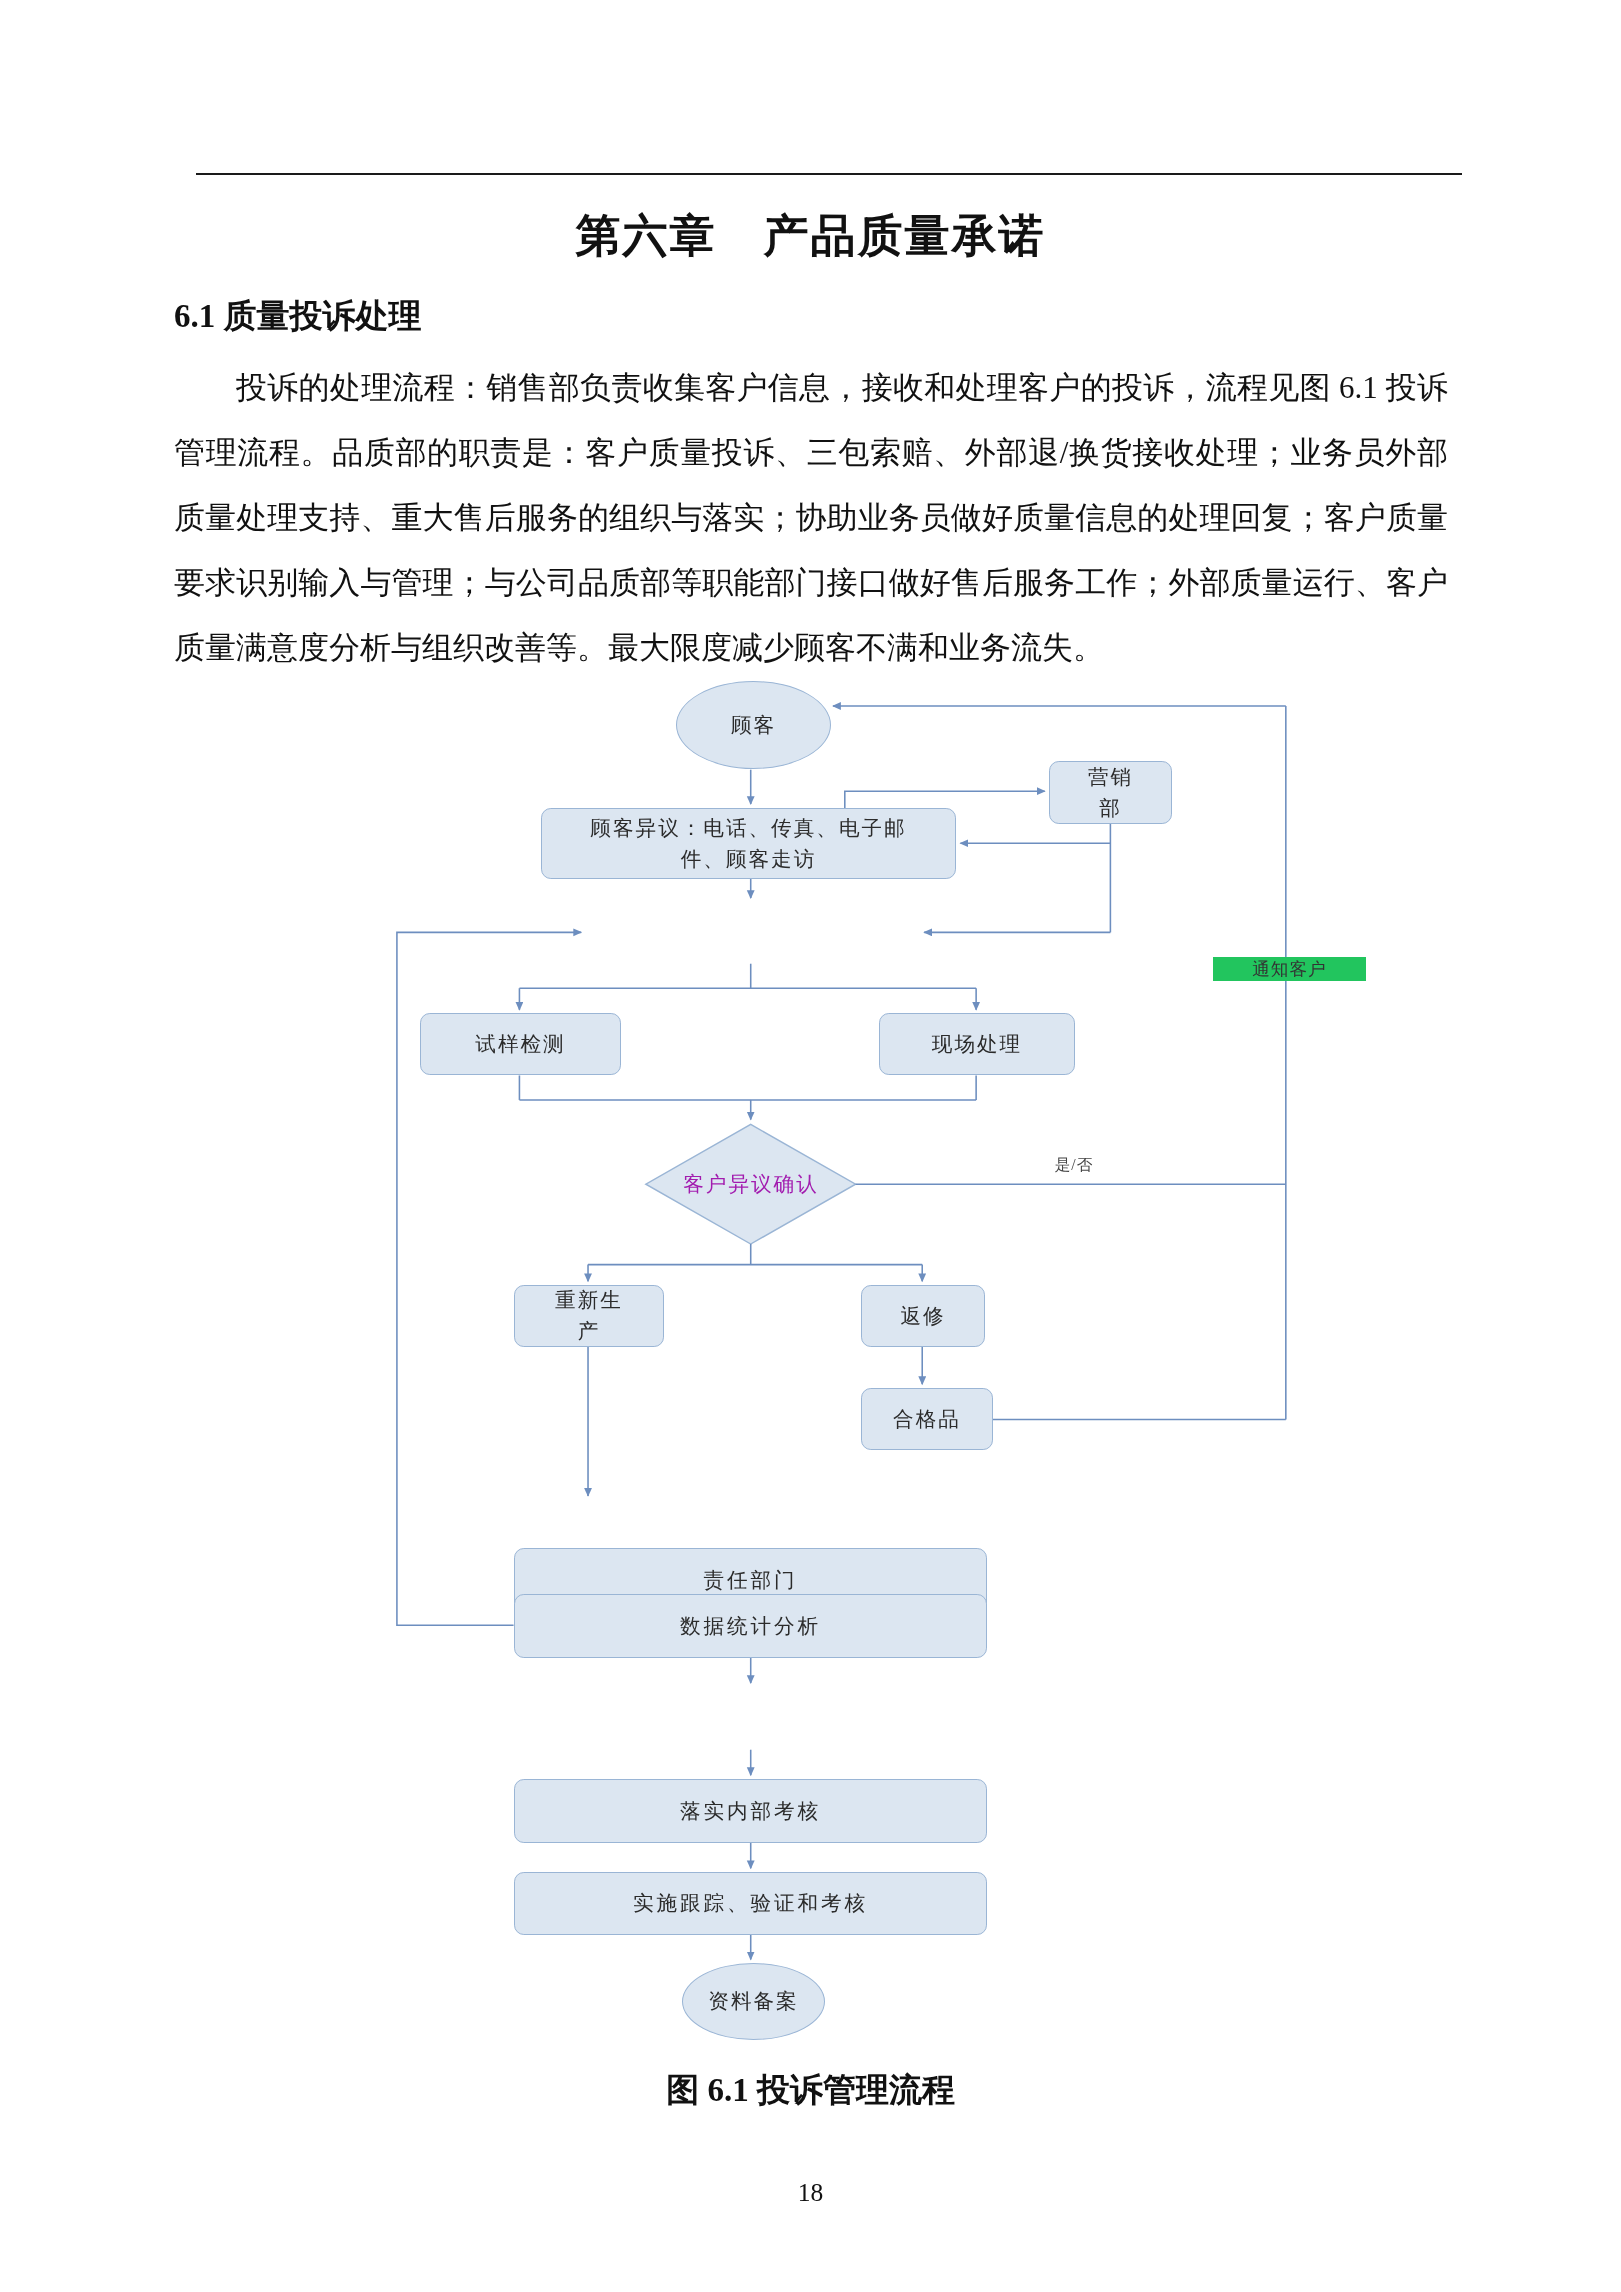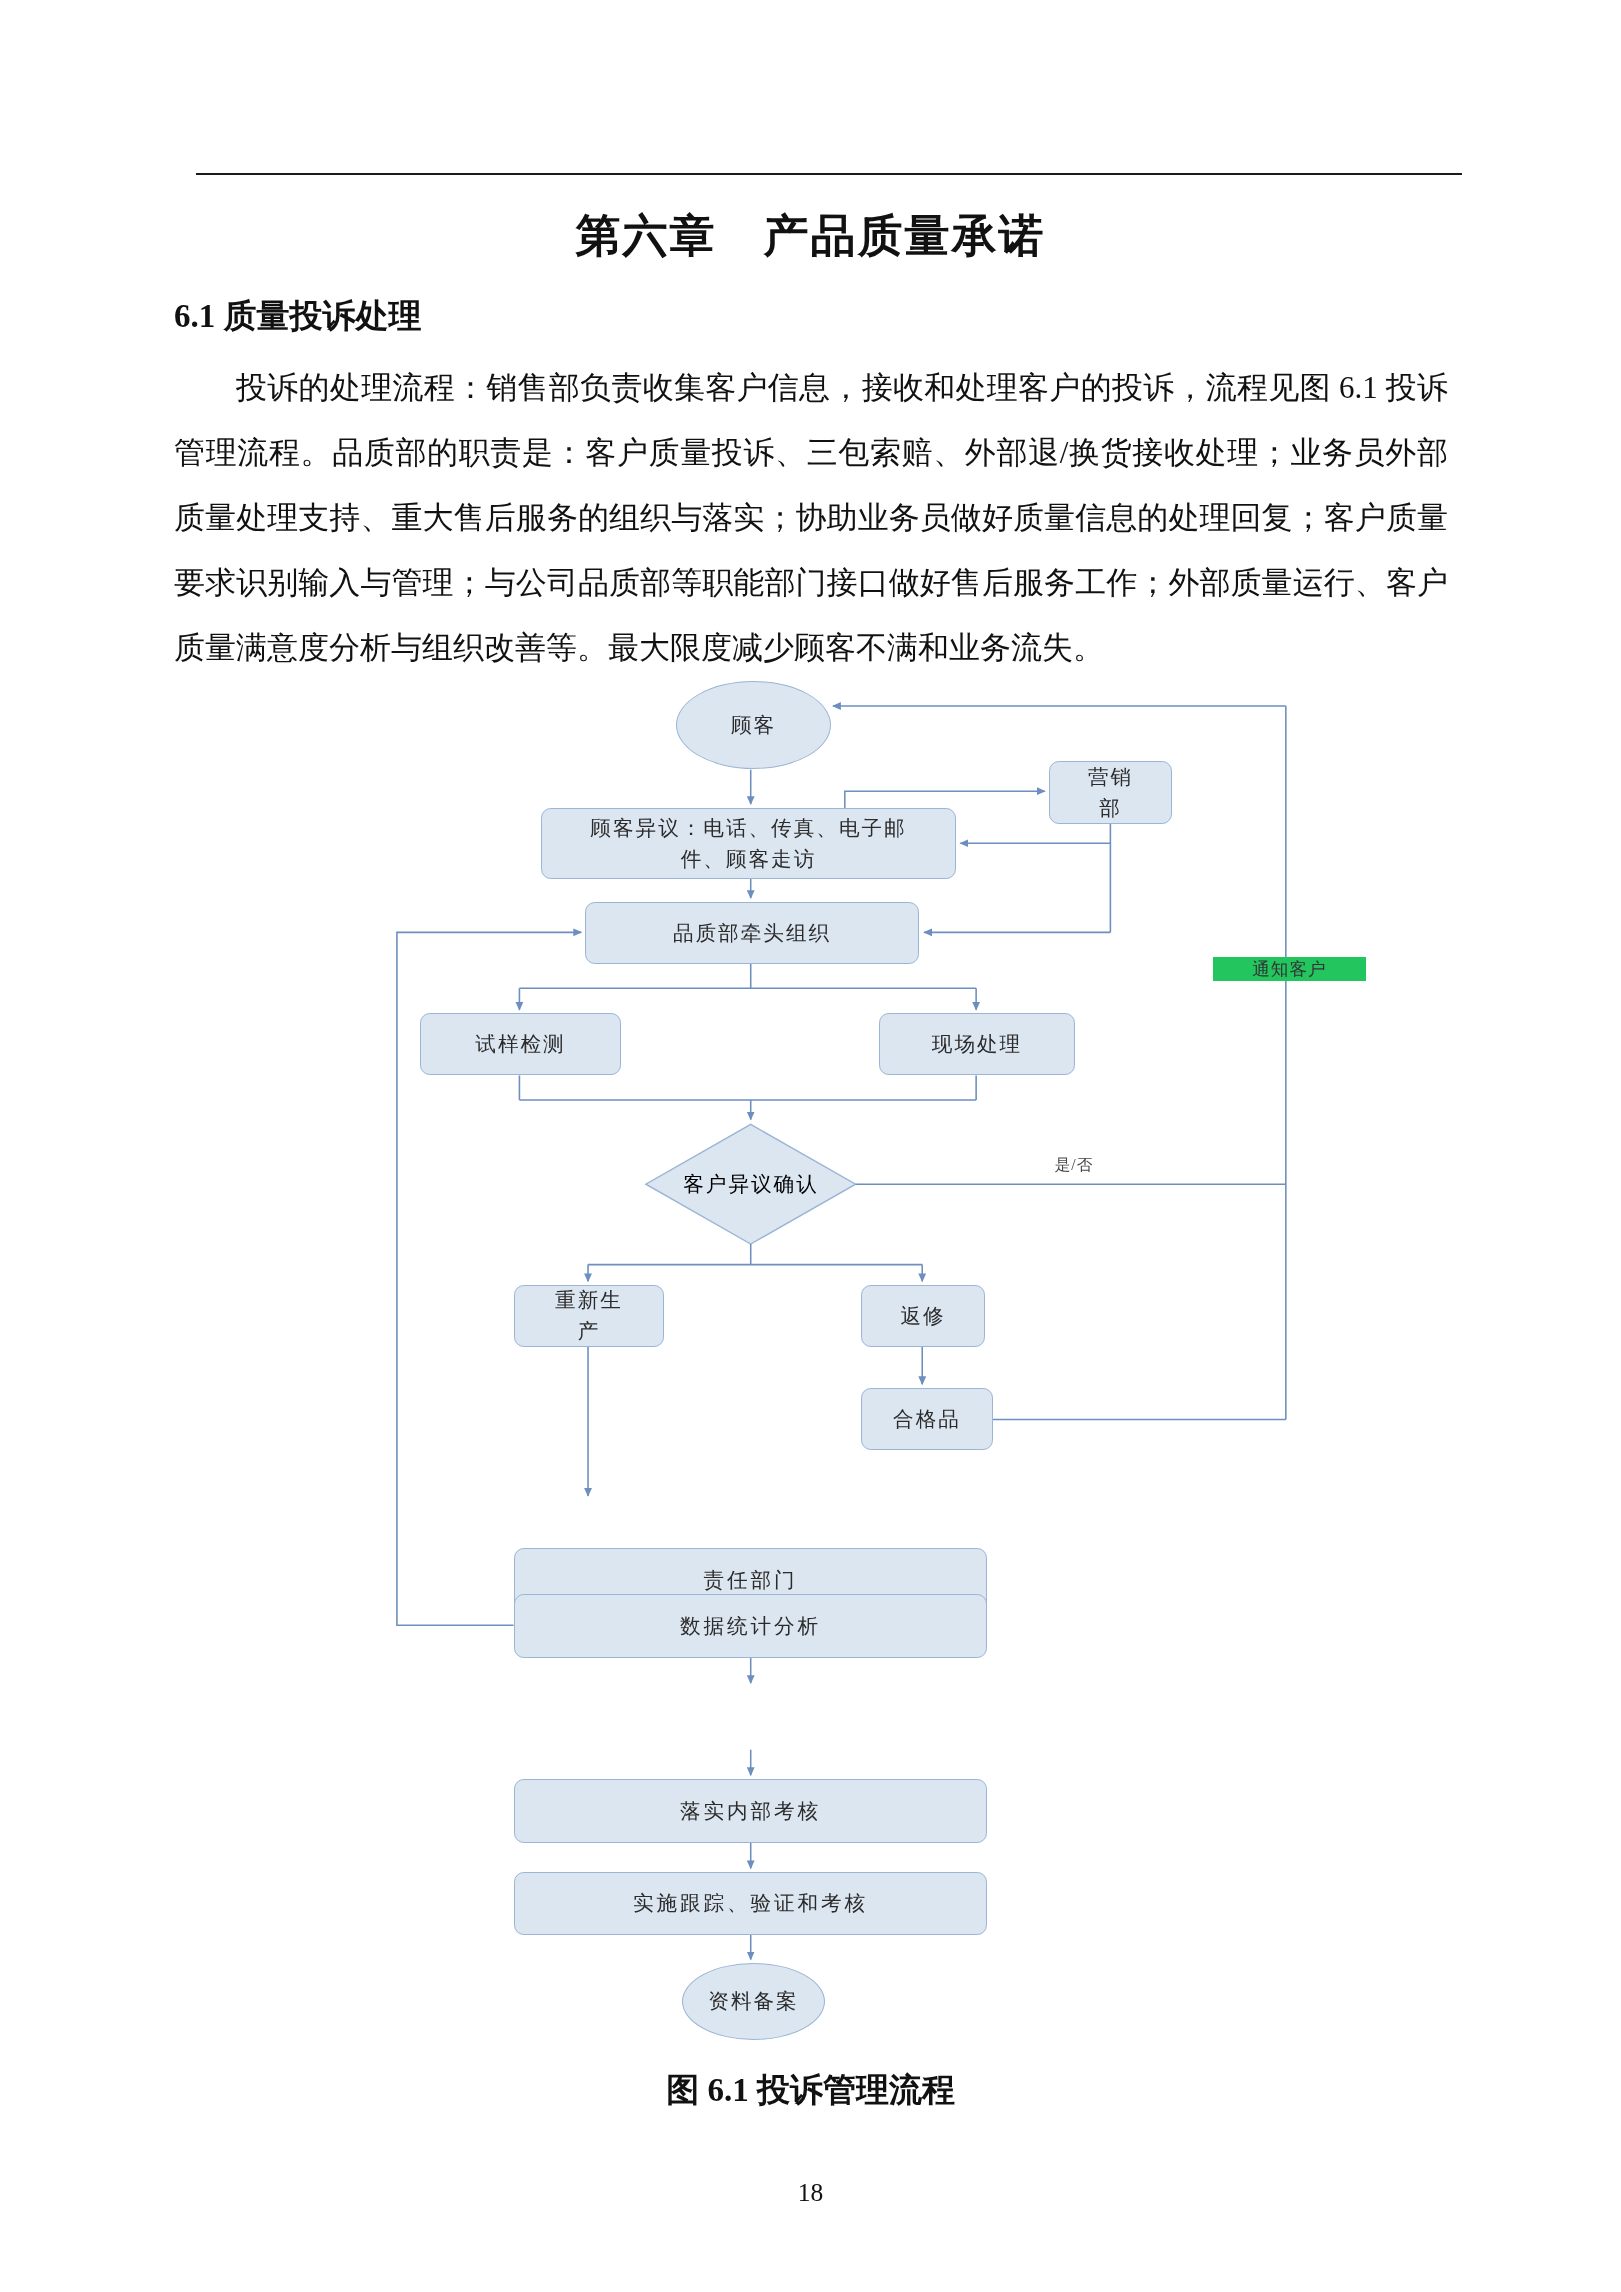--- a/index.html
+++ b/index.html
@@ -80,21 +80,21 @@
     line-height:1.5;
     padding:2px 29px;
   }
   .node.ellipse{border-radius:50%;padding:2px 9.8px;}
   .node.wide{letter-spacing:2.9px;}
   .diamond-label{
     position:absolute;
     background:transparent;
     border:none;
     display:flex;align-items:center;justify-content:center;
-    font-size:20.6px;letter-spacing:2px;color:#000000;
+    font-size:20.6px;letter-spacing:2px;color:#a21caf;
   }
   .edge-label{
     position:absolute;
     font-size:17.6px;
     letter-spacing:1px;
     color:#333;
     text-align:center;
   }
   .edge-label.small{font-size:15.7px;color:#444;}
   .edge-label.masked{background:#22c55e;padding:0 3.9px;}
@@ -179,21 +179,20 @@
 
     <path class="edge" d="M524 1658 L405 1658 L405 951 L593 951" marker-end="url(#arrow)"></path>
   </svg>
 
   <div class="node ellipse" style="left:676px;top:681px;width:155px;height:88px;">顾客</div>
 
   <div class="node" style="left:1049px;top:761px;width:123px;height:63px;">营销部</div>
 
   <div class="node" style="left:541px;top:808px;width:415px;height:71px;padding:2px 47px;">顾客异议：电话、传真、电子邮件、顾客走访</div>
 
-  <div class="node" style="left:585px;top:902px;width:334px;height:62px;">品质部牵头组织</div>
 
   <div class="node" style="left:420px;top:1013px;width:201px;height:62px;">试样检测</div>
 
   <div class="node" style="left:879px;top:1013px;width:196px;height:62px;">现场处理</div>
 
   <div class="diamond-label" style="left:653px;top:1162px;width:196px;height:43px;">客户异议确认</div>
 
   <div class="node" style="left:514px;top:1285px;width:150px;height:62px;">重新生产</div>
 
   <div class="node" style="left:861px;top:1285px;width:124px;height:62px;">返修</div>

